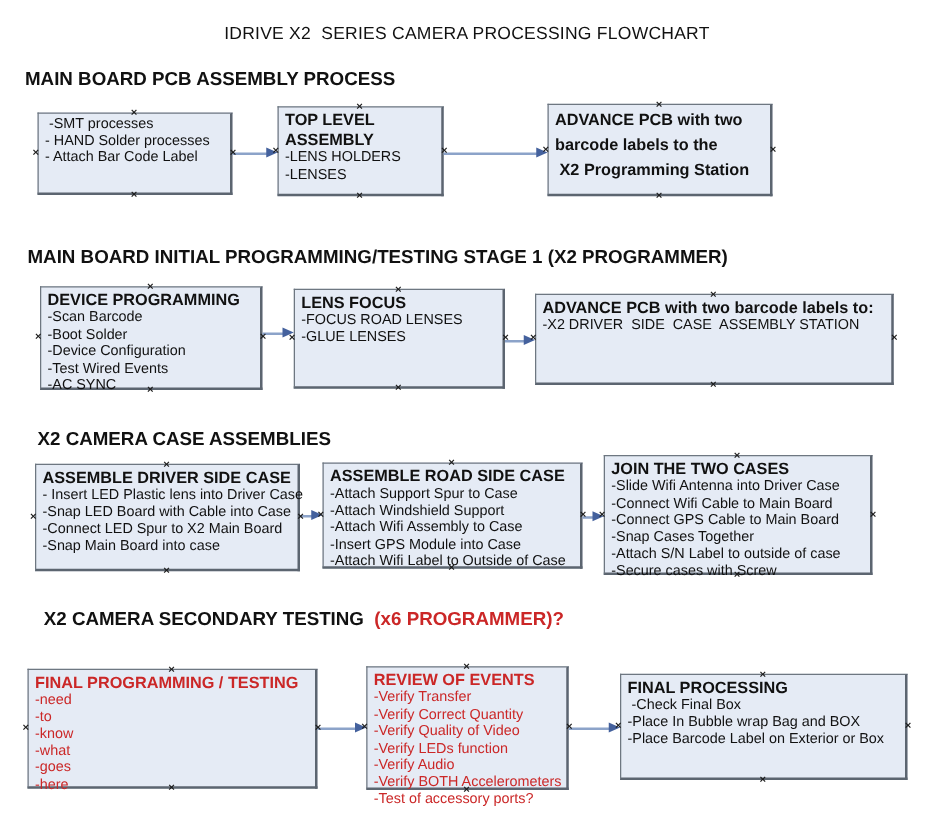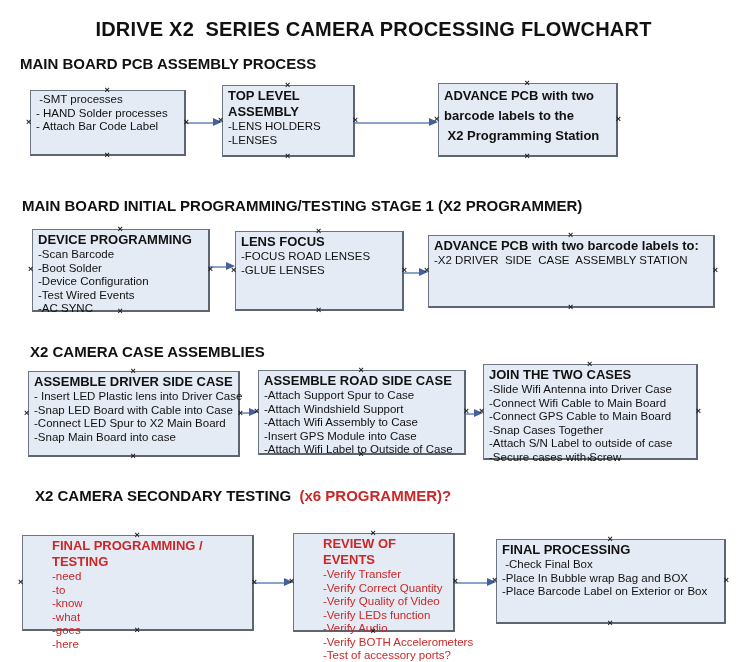--- a/index.html
+++ b/index.html
@@ -4,33 +4,33 @@
 <style>
   :root{
     --box-fill:#e5ebf5; --box-border:#6e7781; --red:#cb2727;
     --arrow-line:#8ca3c9; --arrow-head:#44619d; --ink:#111111;
   }
   html,body{margin:0;padding:0;background:#ffffff;}
   body{font-family:"Liberation Sans", sans-serif; color:var(--ink);}
   #stage{position:relative;width:747px;height:662px;background:#fff;overflow:hidden;}
 
   .main-title{position:absolute;top:18px;left:0;width:100%;text-align:center;
-    font-size:20px;font-weight:bold;letter-spacing:.2px;white-space:pre;}
+    font-size:14px;font-weight:normal;letter-spacing:.2px;white-space:pre;}
 
   .sheading{position:absolute;font-size:15px;font-weight:bold;white-space:pre;}
   .sheading .redtxt{color:var(--red);margin-top:16px;}
 
   .fbox{position:absolute;background:var(--box-fill);box-sizing:border-box;
     border:1px solid var(--box-border);border-right-width:2px;border-bottom-width:2px;
     border-right-color:#5c6570;border-bottom-color:#5c6570;
     padding:2px 5px;overflow:visible;}
   .btitle{font-weight:bold;font-size:13px;line-height:16px;white-space:pre-wrap;}
   .bitems .item{font-size:11.5px;line-height:13.5px;white-space:pre;}
   .blines .item{font-weight:bold;font-size:13px;line-height:20px;white-space:pre;}
-  .red .btitle,.red .bitems .item{color:var(--red);margin-left:24px;}
+  .red .btitle,.red .bitems .item{color:var(--red);}
 
   .handle{position:absolute;font-size:9px;line-height:9px;font-weight:bold;color:#1a1a1a;z-index:3;}
   .h-t{top:-5px;left:50%;margin-left:-3px;}
   .h-b{bottom:-6px;left:50%;margin-left:-3px;}
   .h-l{left:-5px;top:50%;margin-top:-5px;}
   .h-r{right:-5px;top:50%;margin-top:-5px;}
 
   .arrow{position:absolute;height:11px;z-index:2;}
   .aline{position:absolute;left:0;right:6px;top:5px;height:2px;background:var(--arrow-line);}
   .ahead{position:absolute;right:0;top:1px;width:0;height:0;

